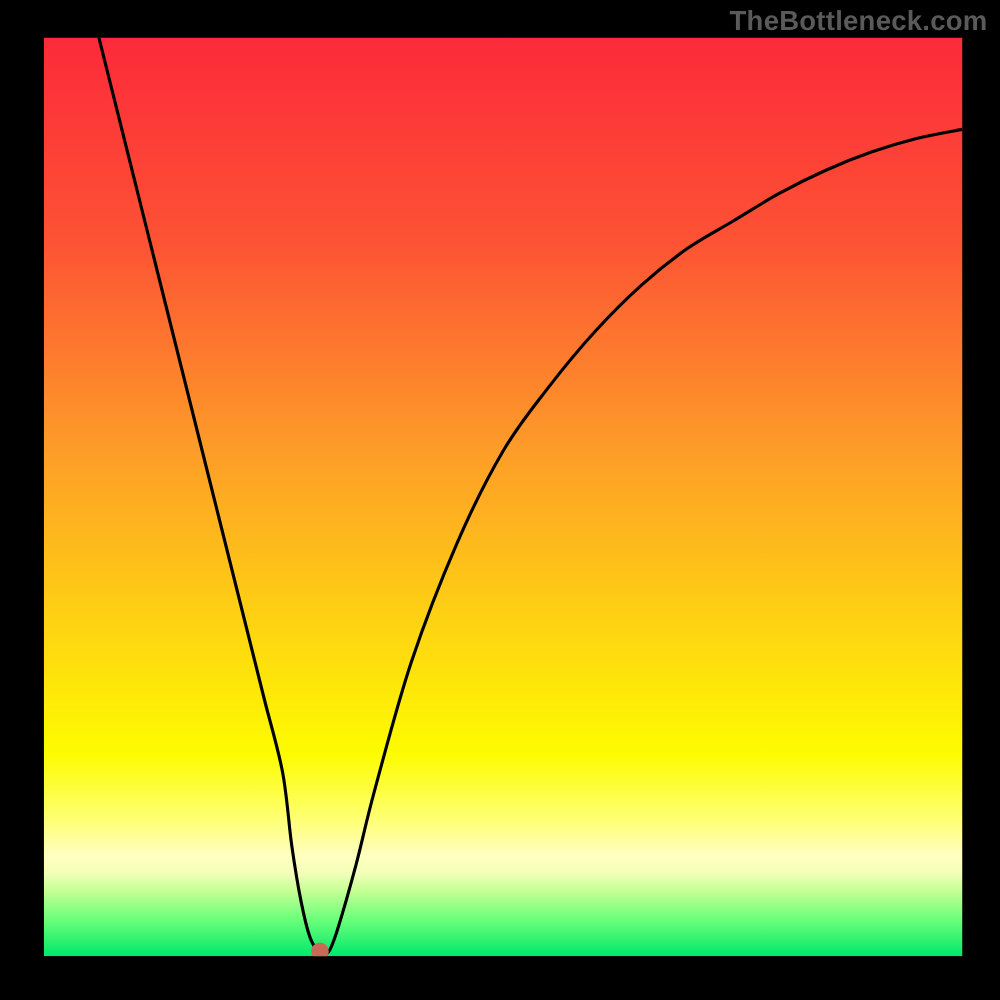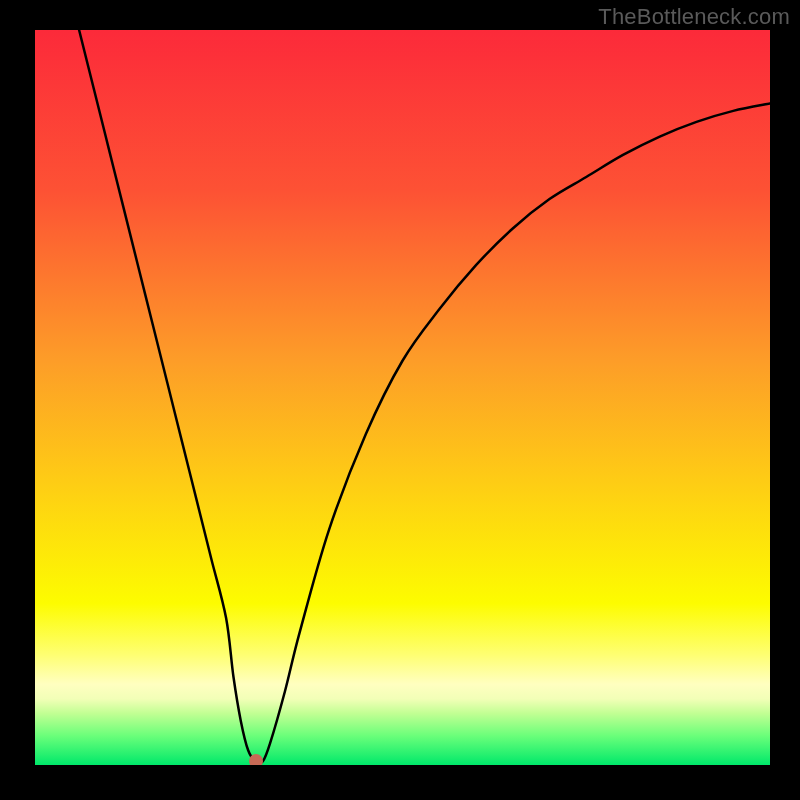--- a/index.html
+++ b/index.html
@@ -14,21 +14,21 @@
     position: relative;
     font-family: Arial, Helvetica, sans-serif;
     overflow: hidden;
   }
   .watermark {
     position: absolute;
     top: 4px;
     right: 10px;
     color: #5a5a5a;
     font-size: 22px;
-    font-weight: 400;
+    font-weight: 700;
     z-index: 10;
     letter-spacing: 0.2px;
   }
   .plot-area {
     position: absolute;
     overflow: hidden;
   }
   .gradient-bg {
     position: absolute;
     inset: 0;

